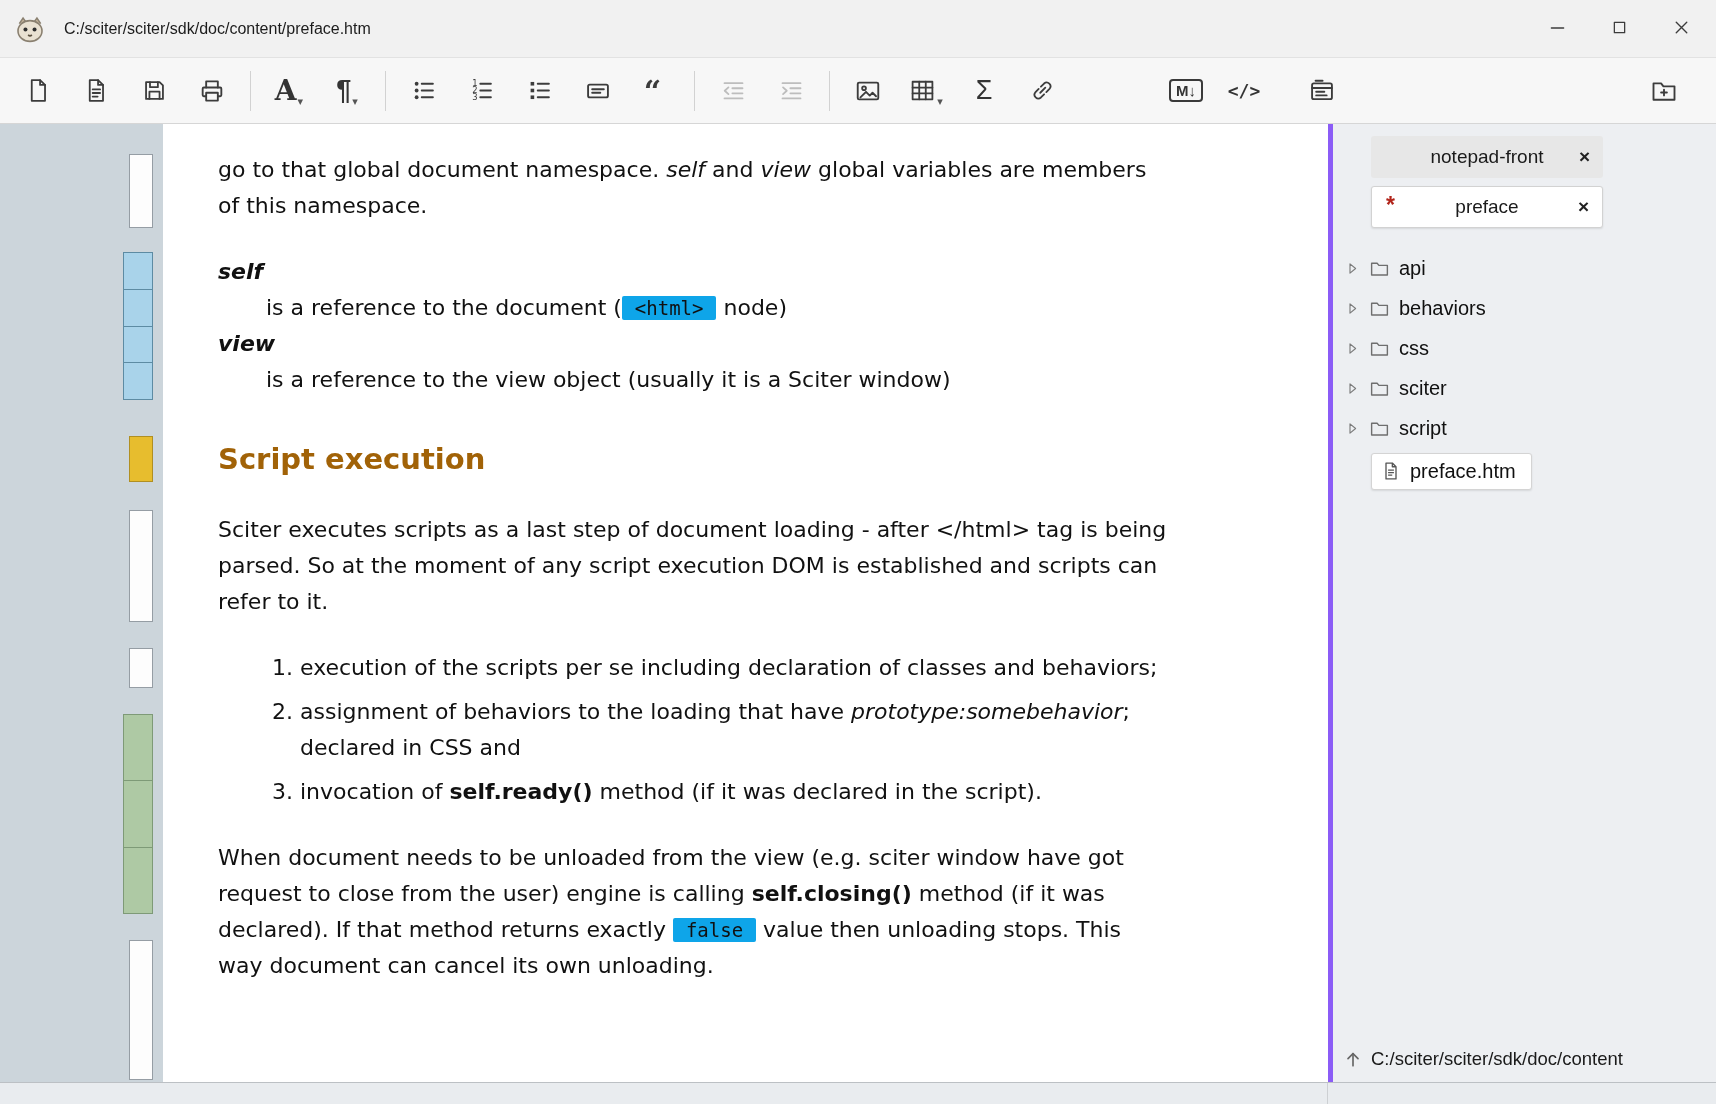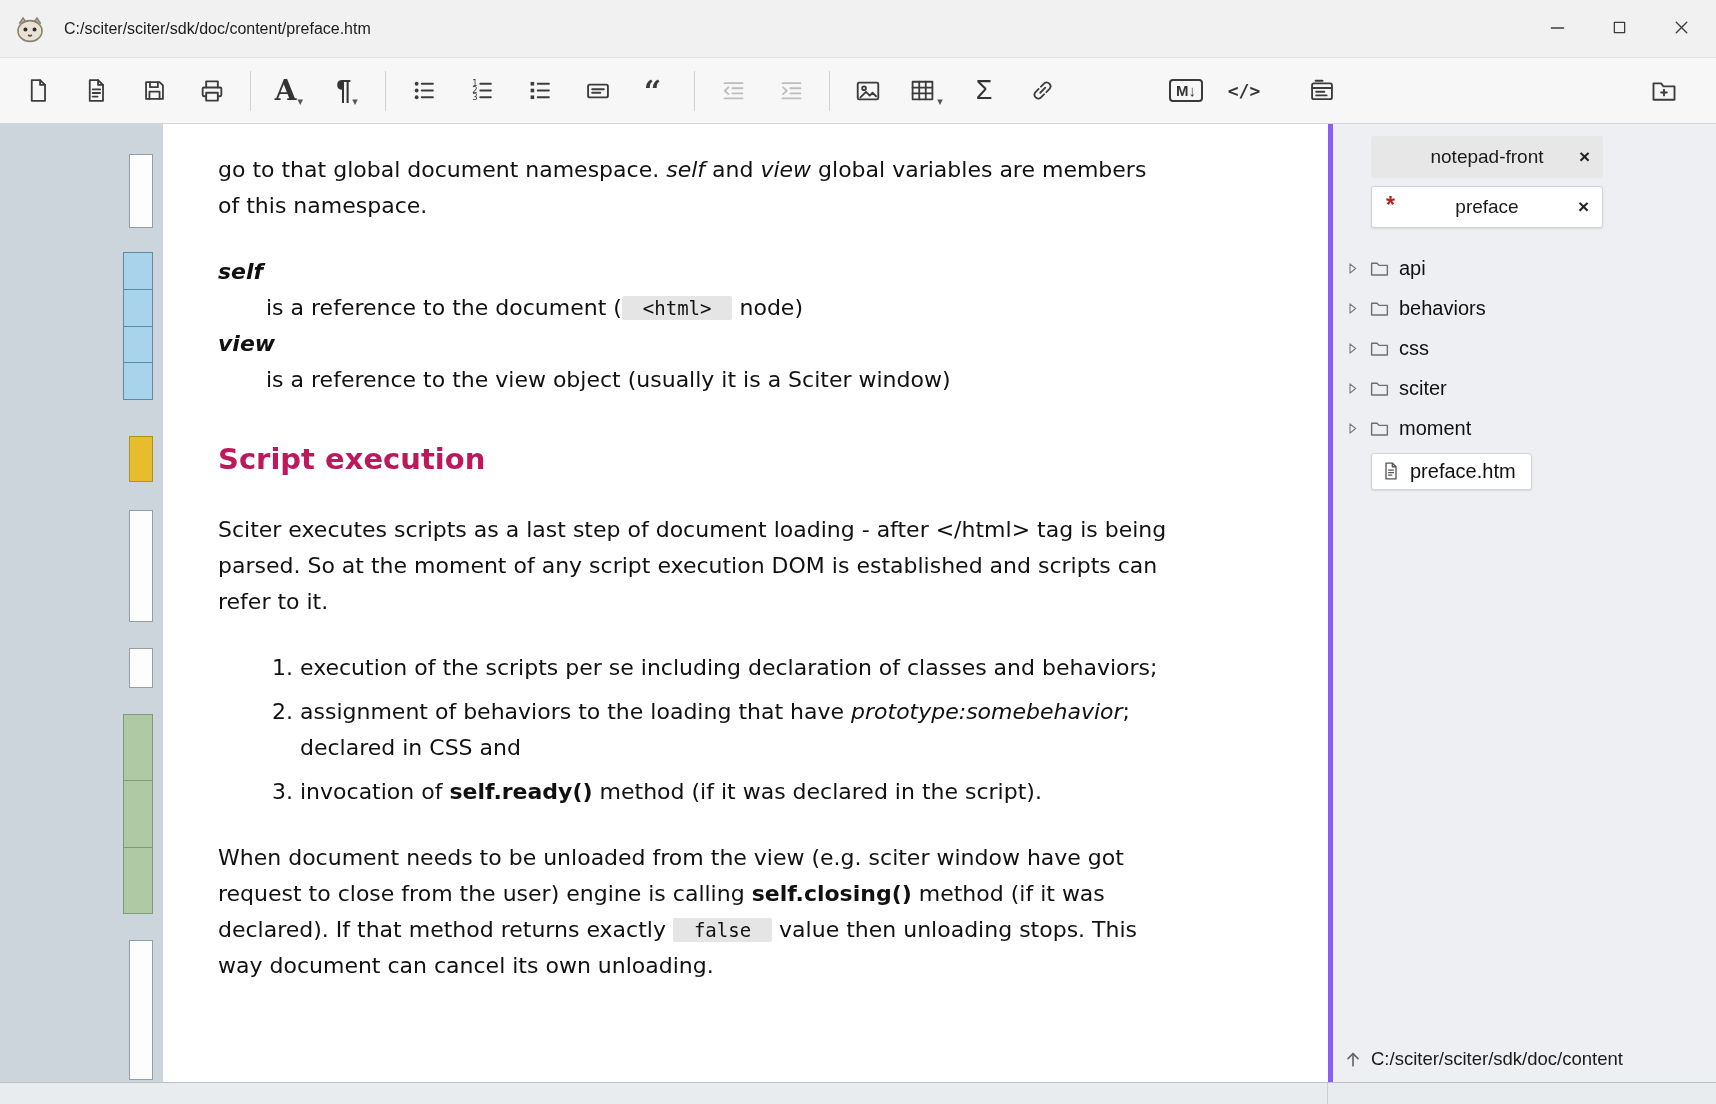--- a/index.html
+++ b/index.html
@@ -46,30 +46,30 @@
   .mm-list-green { background:#aec9a4; border-color:#7e9a77; }
   .mm-list-green .mm-seg + .mm-seg { border-top:1px solid #7e9a77; }
   .mm-seg { flex:1; }
 
   .doc { flex:1; background:#ffffff; padding:28px 0 0 55px; overflow:hidden;
          font-family:"DejaVu Sans", sans-serif; font-size:22px; line-height:36px; color:#111; }
   .doc-inner { max-width:950px; }
   .blk-p { margin:0 0 30px 0; }
   .blk-dt { font-weight:bold; font-style:italic; }
   .blk-dd { margin-left:48px; }
-  .doc h2 { font-size:29px; line-height:42px; margin:40px 0 32px 0; color:#be185d;
+  .doc h2 { font-size:29px; line-height:42px; margin:40px 0 32px 0; color:#a16207;
             font-family:"DejaVu Sans", sans-serif; }
   .doc ol { margin:0 0 30px 0; padding-left:82px; }
   .doc li { margin-bottom:8px; }
   .doc li:last-child { margin-bottom:0; }
   .run-i { font-style:italic; }
   .run-b { font-weight:bold; }
   .run-bi { font-weight:bold; font-style:italic; }
-  .run-code { font-family:"DejaVu Sans Mono", monospace; font-size:19px; background:#e5e5e5;
-              padding:1px 21px; border-radius:2px; }
+  .run-code { font-family:"DejaVu Sans Mono", monospace; font-size:19px; background:#0ea5e9;
+              padding:1px 13px; border-radius:2px; }
 
   
   .sidebar { width:388px; flex:none; background:#edeff2; border-left:5px solid #8b5cf6;
              position:relative; }
   .sidebar-tabs { padding:12px 0 0 38px; display:flex; flex-direction:column; gap:8px; }
   .side-tab { width:232px; height:42px; background:#e7e7e7; border-radius:3px; position:relative;
               display:flex; align-items:center; justify-content:center; font-size:19px; cursor:pointer; }
   .side-tab.active { background:#ffffff; border:1px solid #d2d2d2; box-shadow:0 1px 2px rgba(0,0,0,.10); }
   .tab-close { position:absolute; right:13px; font-size:19px; font-weight:bold; color:#222; cursor:pointer; }
   .tab-mod { position:absolute; left:14px; top:5px; color:#b2251b; font-size:23px; font-weight:bold; }
@@ -422,21 +422,21 @@
           <span class="icon">
             <svg viewBox="0 0 24 24" width="15" height="15" fill="none" stroke="#7a7a7a" stroke-width="1.8" stroke-linejoin="round">
               <path d="M8 4.5 17 12l-9 7.5z"></path>
             </svg>
           </span>
           <span class="icon">
             <svg viewBox="0 0 24 24" width="21" height="21" fill="none" stroke="#6f6f6f" stroke-width="1.6" stroke-linejoin="round">
               <path d="M3 6h6.3l2 2.4H21v11H3z"></path>
             </svg>
           </span>
-          <span class="tree-label">moment</span>
+          <span class="tree-label">script</span>
         </div>
         <div class="tree-row selected">
           <span class="sel-chip">
             <span class="icon">
               <svg viewBox="0 0 24 24" width="20" height="20" fill="none" stroke="#555" stroke-width="1.6" stroke-linejoin="round">
                 <path d="M6 2.5h7.6L18 6.9v14.6H6z"></path>
                 <path d="M13.6 2.5v4.4H18"></path>
                 <path d="M8.5 11h7M8.5 14h7M8.5 17h5"></path>
               </svg>
             </span>

